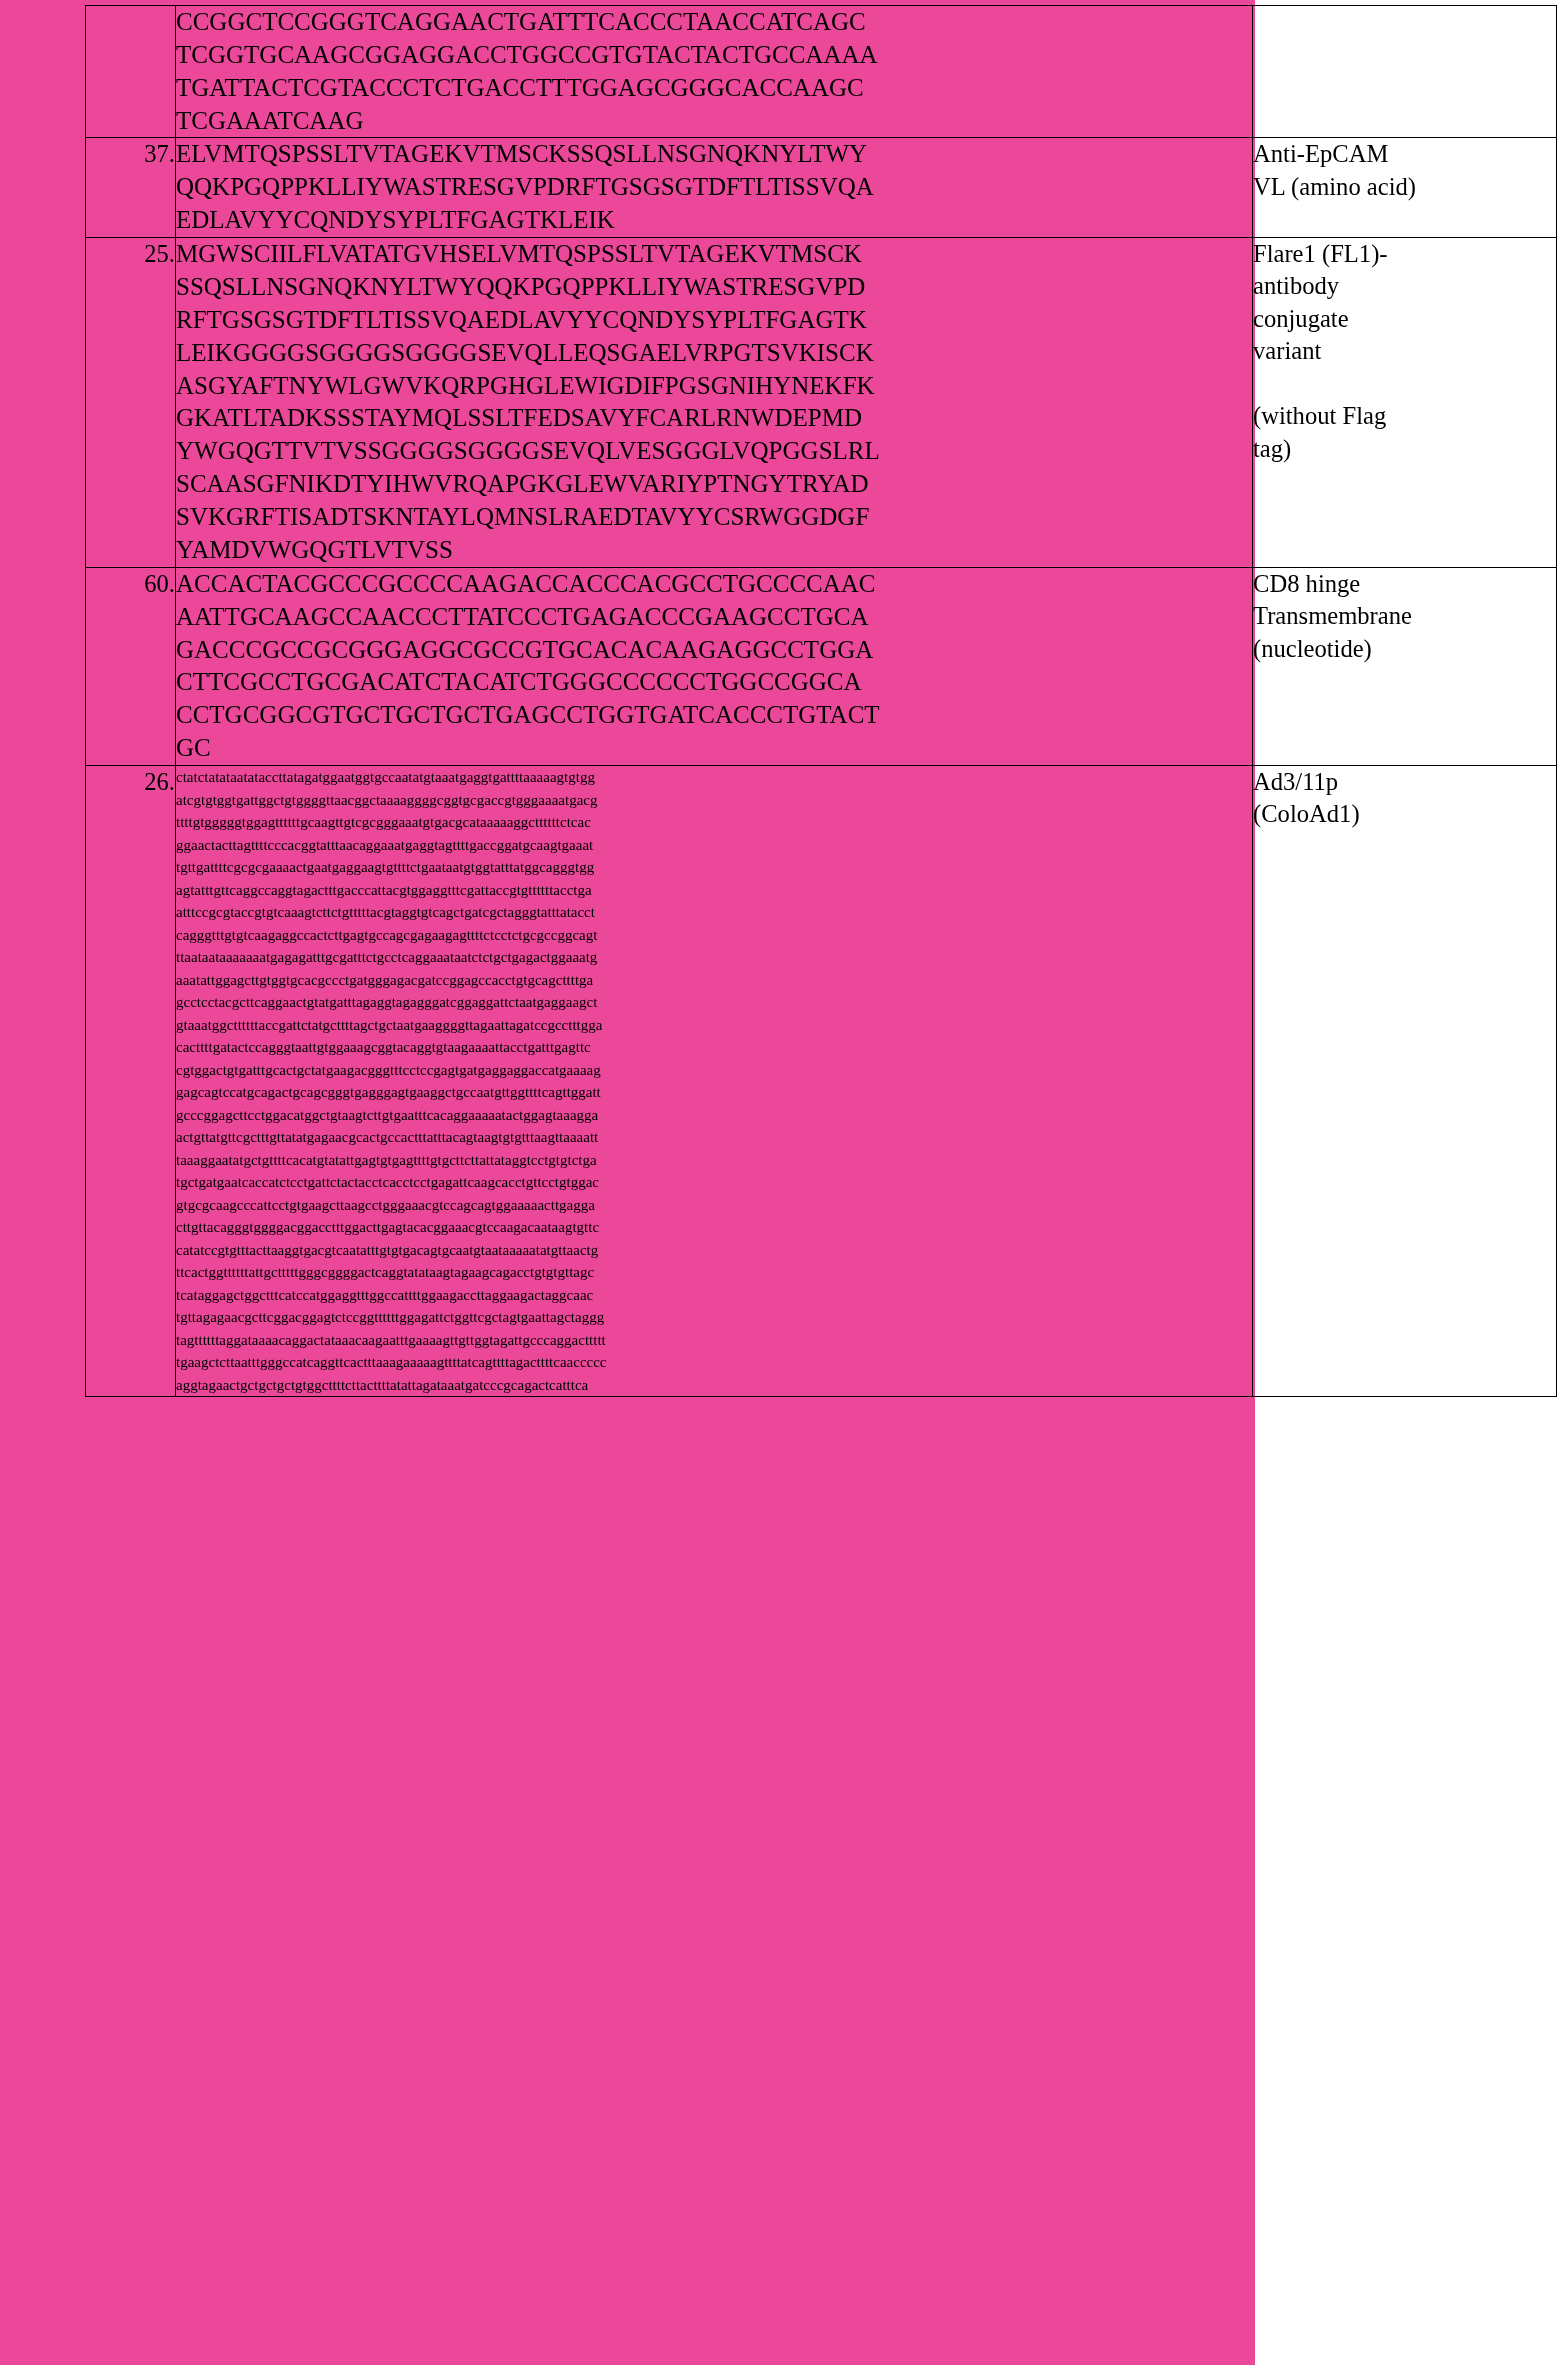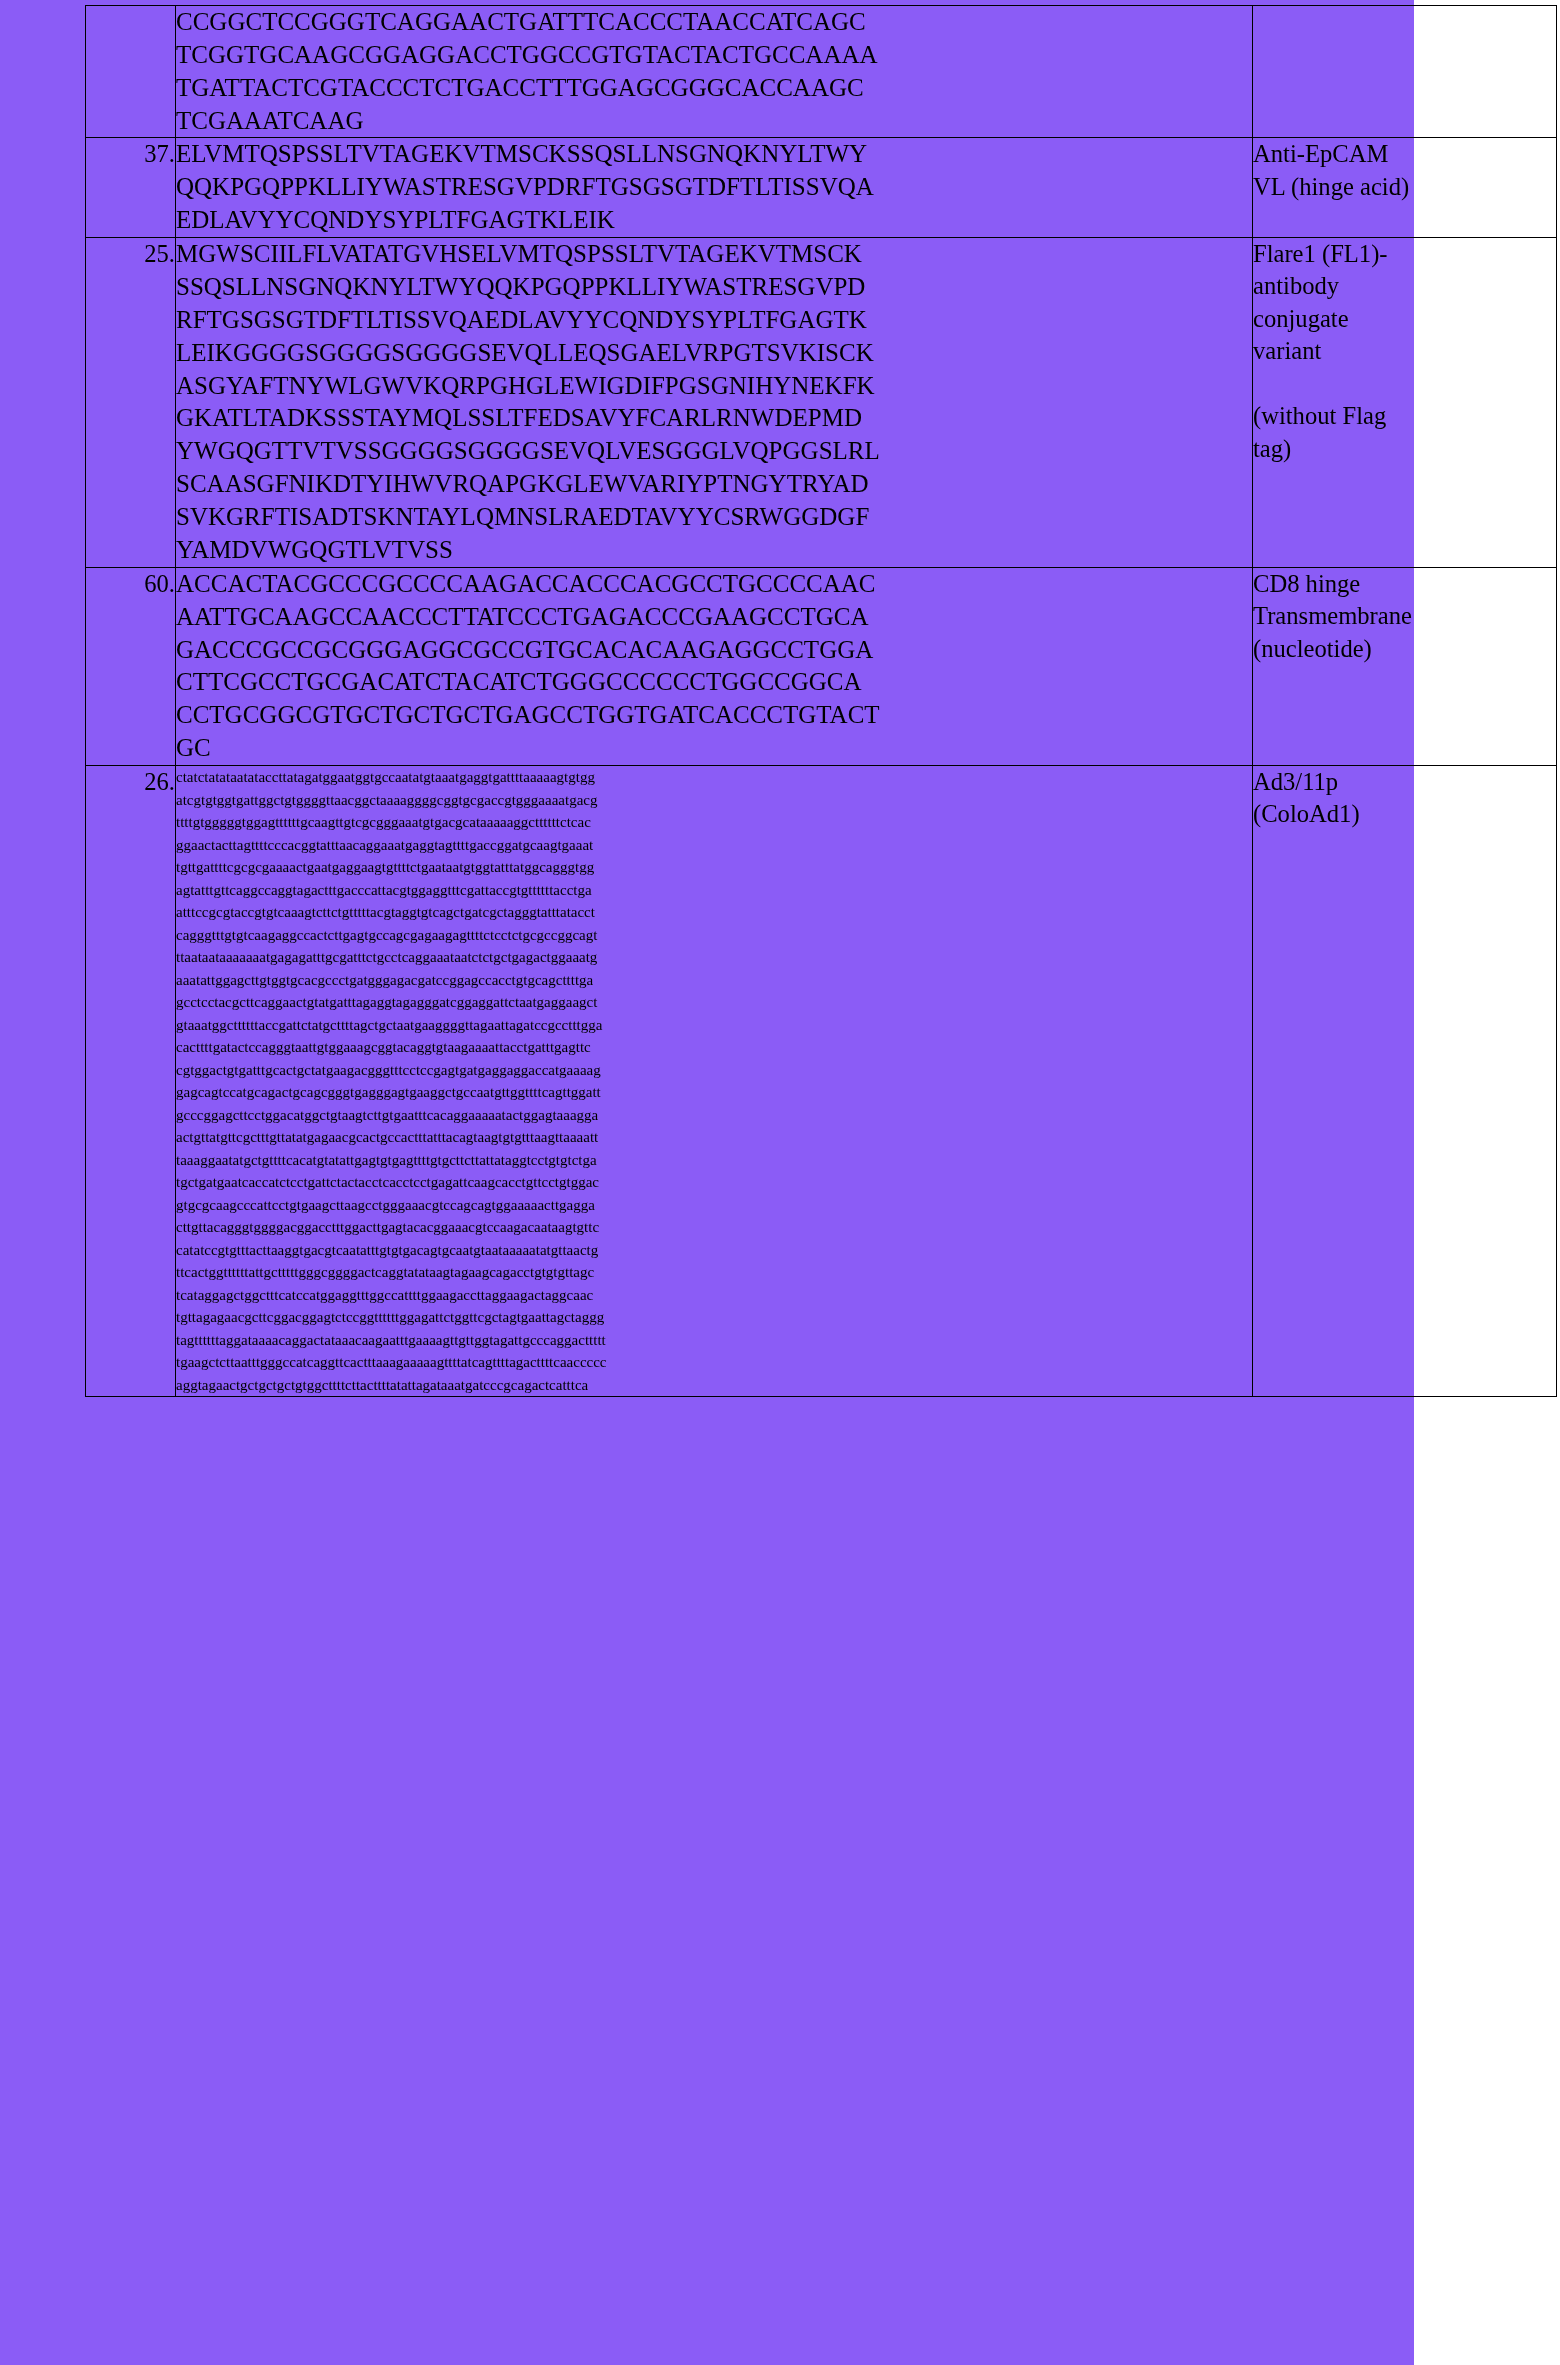--- a/index.html
+++ b/index.html
@@ -9,23 +9,23 @@
   }
   body {
     font-family: "Liberation Serif", "DejaVu Serif", serif;
     color: #000000;
     width: 1561px;
     height: 2366px;
     overflow: hidden;
   }
   #page {
     position: relative;
-    width: 1414px;
+    width: 1255px;
     height: 2366px;
-    background: #8b5cf6;
+    background: #ec4899;
   }
   table.seq-table {
     border-collapse: collapse;
     table-layout: fixed;
     position: absolute;
     left: 85px;
     top: 4.9px;
     width: 1470px;
   }
   table.seq-table td {
@@ -98,21 +98,21 @@
       </tr>
 
       <tr>
         <td class="num">37.</td>
         <td class="seq">
           <div class="seqtext-upper">ELVMTQSPSSLTVTAGEKVTMSCKSSQSLLNSGNQKNYLTWY
 QQKPGQPPKLLIYWASTRESGVPDRFTGSGSGTDFTLTISSVQA
 EDLAVYYCQNDYSYPLTFGAGTKLEIK</div>
         </td>
         <td class="desc">Anti-EpCAM
-VL (hinge acid)</td>
+VL (amino acid)</td>
       </tr>
 
 
       <tr>
         <td class="num">25.</td>
         <td class="seq">
           <div class="seqtext-upper">MGWSCIILFLVATATGVHSELVMTQSPSSLTVTAGEKVTMSCK
 SSQSLLNSGNQKNYLTWYQQKPGQPPKLLIYWASTRESGVPD
 RFTGSGSGTDFTLTISSVQAEDLAVYYCQNDYSYPLTFGAGTK
 LEIKGGGGSGGGGSGGGGSEVQLLEQSGAELVRPGTSVKISCK

